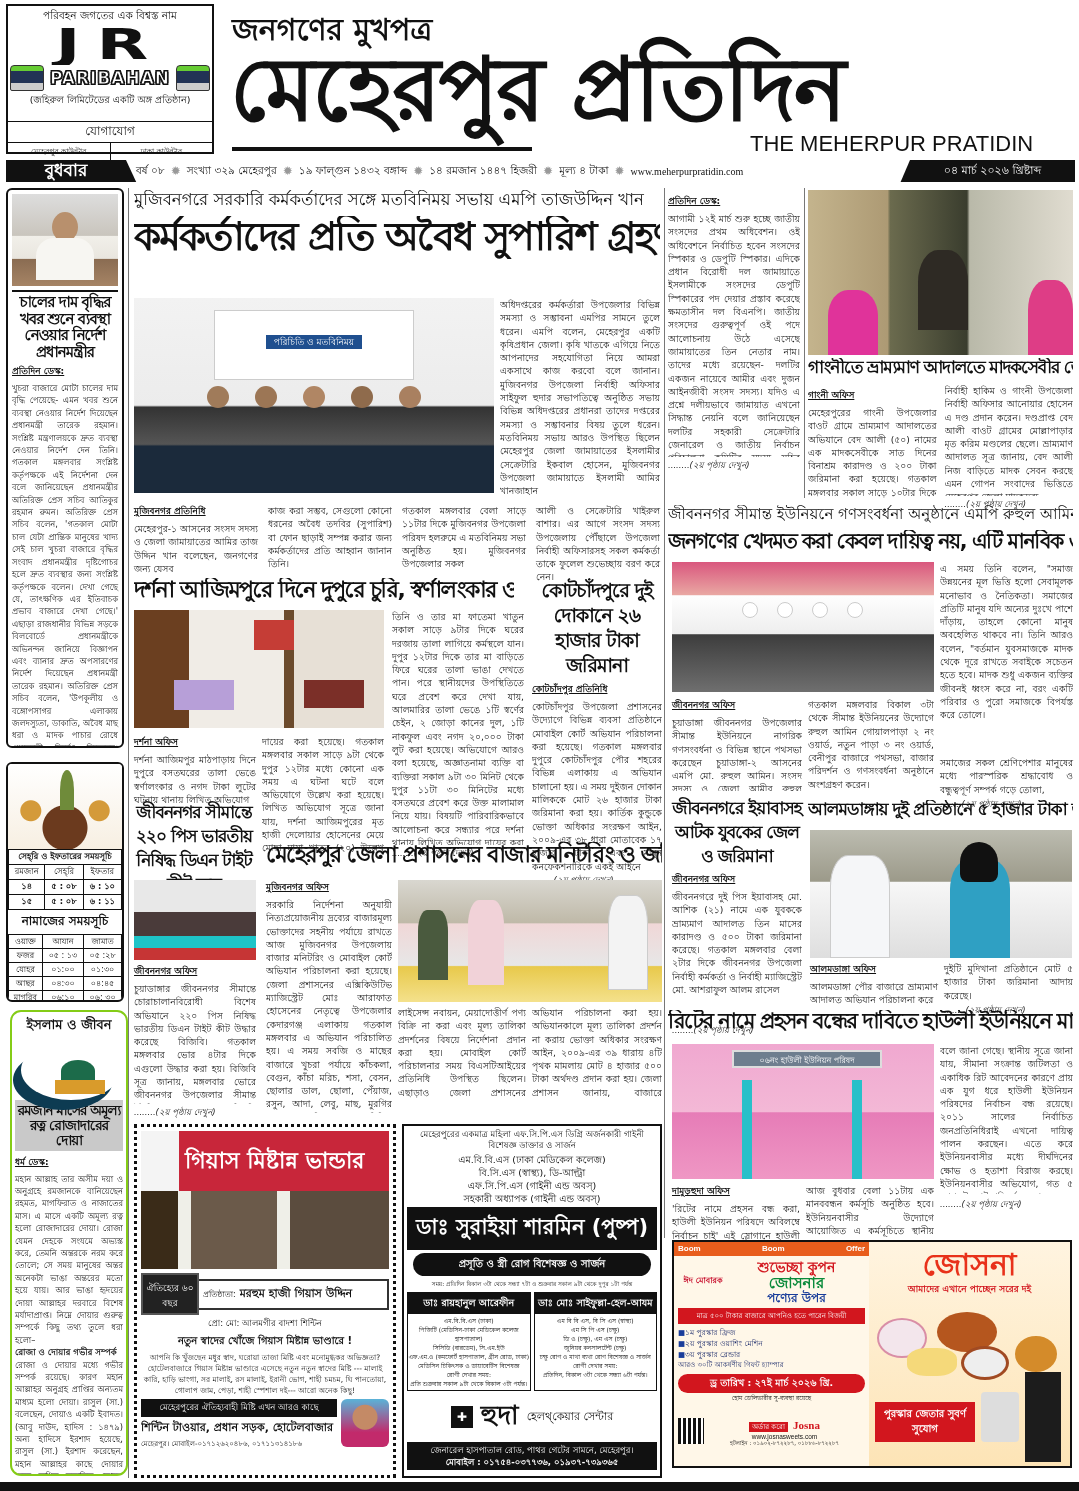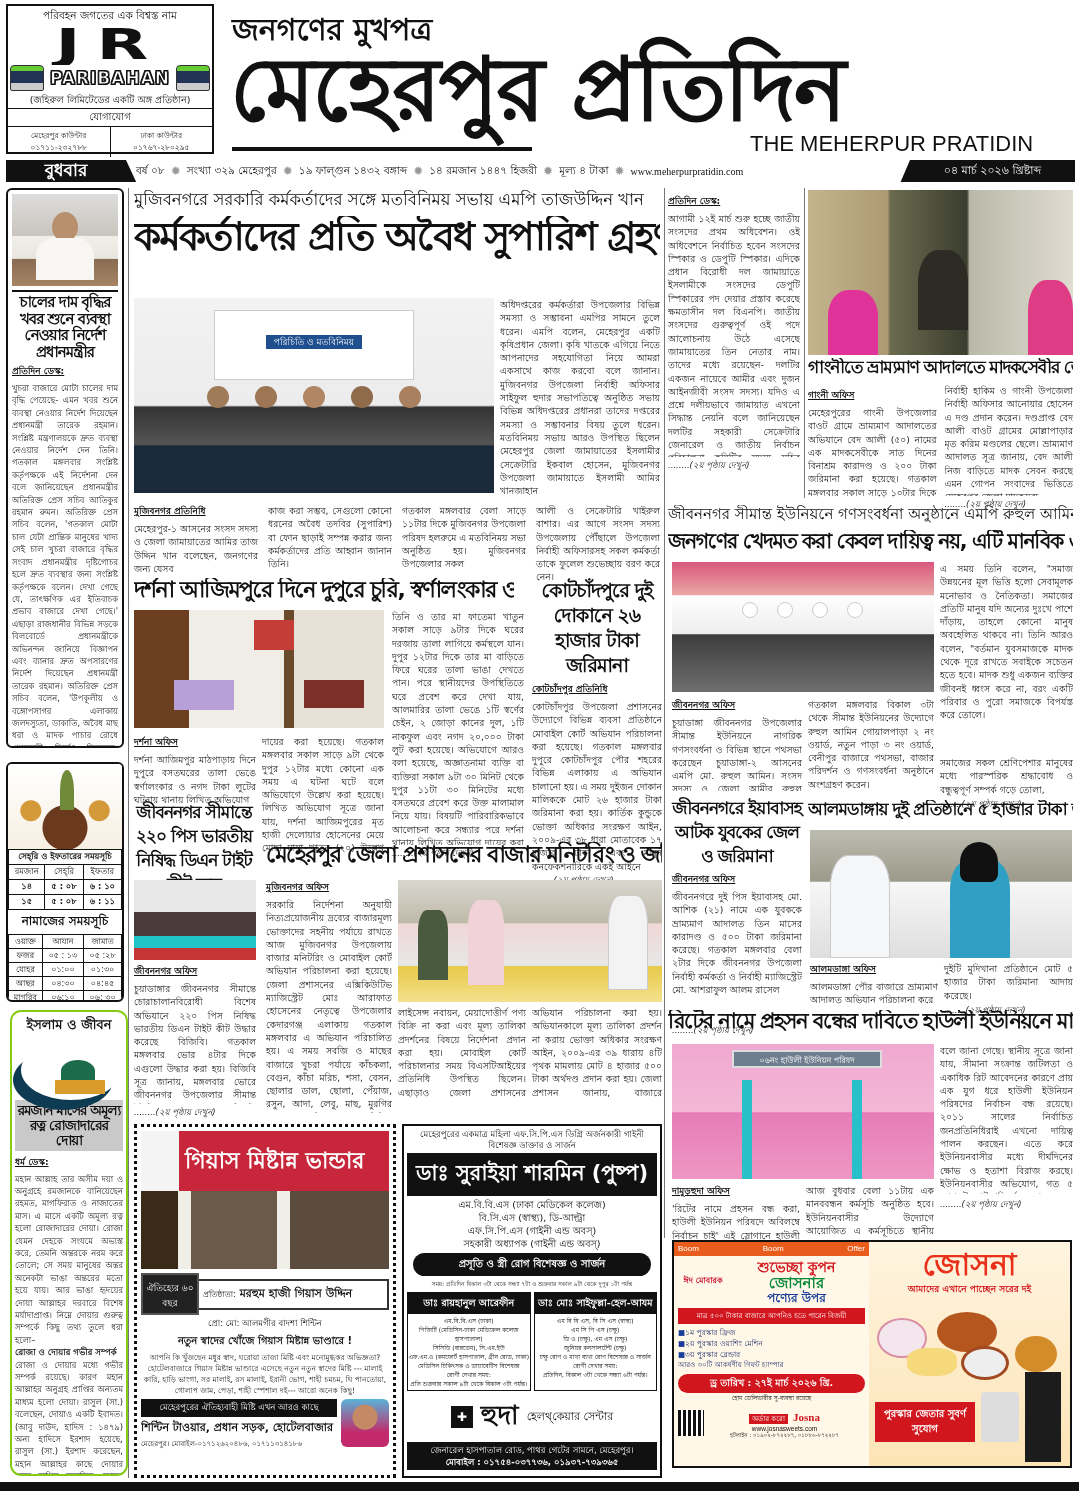--- a/index.html
+++ b/index.html
@@ -13,21 +13,21 @@
 .photo{overflow:hidden}
 table{border-collapse:collapse}
 
 #jr-box{left:6px;top:4px;width:208px;height:150px;border:2px solid #111;text-align:center}
 #jr-top{font-size:10.5px;margin-top:2px}
 #jr-logo{font-size:42px;font-weight:900;letter-spacing:10px;line-height:40px;font-family:"DejaVu Sans",sans-serif;transform:scaleX(1.6);display:inline-block}
 #jr-pari{display:flex;justify-content:space-between;align-items:center;padding:0 2px}
 .bus{width:34px;height:26px;background:linear-gradient(#6c3 0 20%,#235 20% 70%,#ccc 70%);border-radius:4px 4px 2px 2px;border:1px solid #333}
 #jr-paribahan{font-size:17px;font-weight:bold;color:#fff;-webkit-text-stroke:1px #111;text-shadow:1px 1px 0 #111,-1px -1px 0 #111,1px -1px 0 #111,-1px 1px 0 #111;letter-spacing:1px}
 #jr-sub{font-size:9.5px;margin-top:2px}
-#jr-contact{font-size:10px;border-top:1.5px solid #111;border-bottom:1.5px solid #111;margin-top:0}
+#jr-contact{font-size:12px;border-top:1.5px solid #111;border-bottom:1.5px solid #111;margin-top:13px}
 #jr-counters{display:flex;font-size:7.5px}
 #jr-counters>div{flex:1;padding:3px 0}
 #jr-counters>div:first-child{border-right:1.5px solid #111}
 #tagline{left:232px;top:6px;font-size:30px;font-weight:bold}
 #title{left:230px;top:40px;font-size:88px;font-weight:900;letter-spacing:-2px;line-height:100px;white-space:nowrap}
 #title-rule{left:232px;top:147px;width:300px;height:4px;background:#111}
 #title-en{left:750px;top:131px;font-size:22px;font-family:"Liberation Sans",sans-serif;color:#111}
 
 #datebar{left:6px;top:160px;width:1069px;height:22px;background:#111;display:flex;align-items:center}
 #day{width:120px;color:#fff;font-weight:bold;font-size:17px;text-align:center}
@@ -341,27 +341,27 @@
       <div style="background:#111;color:#fff;font-size:8.5px;text-align:center;padding:2px 0">মেহেরপুরের ঐতিহ্যবাহী মিষ্টি এখন আরও কাছে</div>
       <div style="font-size:11px;font-weight:bold;margin-top:2px;white-space:nowrap;overflow:hidden">শিন্টিন টাওয়ার, প্রধান সড়ক, হোটেলবাজার</div>
       <div style="font-size:7px;white-space:nowrap;overflow:hidden">মেহেরপুর। মোবাইল-০১৭১২৬২০৪৮৬, ০১৭১১৩১৪১৮৬</div>
     </div>
     <div style="width:48px;height:48px;border-radius:6px;background:radial-gradient(circle at 50% 38%,#c48a66 0 12px,transparent 13px),linear-gradient(#5ab3d8,#c22a6b 70%);margin-left:4px"></div>
   </div>
 </div>
 
 <div class="abs" style="left:402px;top:1124px;width:260px;height:354px;border:2px solid #111;padding:3px;overflow:hidden;text-align:center">
   <div style="font-size:8.5px;line-height:11px">মেহেরপুরের একমাত্র মহিলা এফ.সি.পি.এস ডিগ্রি অর্জনকারী গাইনী বিশেষজ্ঞ ডাক্তার ও সার্জন</div>
-  <div style="background:#111;color:#fff;font-size:21px;font-weight:bold;padding:4px 0;margin-top:2px;white-space:nowrap;overflow:hidden">ডাঃ সুরাইয়া শারমিন (পুষ্প)</div>
   <div style="font-size:9.5px;line-height:13px;margin-top:2px">
     <div>এম.বি.বি.এস (ঢাকা মেডিকেল কলেজ)</div>
     <div>বি.সি.এস (স্বাস্থ্য), ডি-আল্ট্রা</div>
     <div>এফ.সি.পি.এস (গাইনী এন্ড অবস্)</div>
     <div>সহকারী অধ্যাপক (গাইনী এন্ড অবস্)</div>
   </div>
+  <div style="background:#111;color:#fff;font-size:21px;font-weight:bold;padding:4px 0;margin-top:2px;white-space:nowrap;overflow:hidden">ডাঃ সুরাইয়া শারমিন (পুষ্প)</div>
   <div style="background:#111;color:#fff;border-radius:14px;font-size:10px;font-weight:bold;padding:3px 0;margin:3px 6px">প্রসূতি ও স্ত্রী রোগ বিশেষজ্ঞ ও সার্জন</div>
   <div style="font-size:5.8px">সময়: প্রতিদিন বিকাল ৩টা থেকে সন্ধ্যা ৭টা ও শুক্রবার সকাল ৯টা থেকে দুপুর ১টা পর্যন্ত</div>
   <div style="display:flex;gap:3px;margin-top:3px">
     <div style="flex:1;border:1px solid #111">
       <div style="background:#111;color:#fff;font-size:9.5px;font-weight:bold;padding:3px 0;white-space:nowrap;overflow:hidden">ডাঃ রায়হানুল আরেফীন</div>
       <div style="font-size:6px;line-height:9px;padding:2px 0">
         <div>এম.বি.বি.এস (ঢাকা)</div>
           <div>পিজিটি (মেডিসিন-ঢাকা মেডিকেল কলেজ হাসপাতাল)</div>
           <div>সিসিডি (বারডেম), সি.এম.ইউ</div>
           <div>এফ.এম.ও (কমফোর্ট হাসপাতাল, গ্রীন রোড, ঢাকা)</div>
@@ -389,21 +389,21 @@
     <span style="font-size:11px">হেলথ্‌কেয়ার সেন্টার</span>
   </div>
   <div style="background:#111;color:#fff;font-size:8.5px;line-height:12px;padding:2px 0;margin-top:3px">
     <div>জেনারেল হাসপাতাল রোড, পাথর গেটের সামনে, মেহেরপুর।</div>
     <div style="font-weight:bold">মোবাইল : ০১৭৫৪-০৩৭৭৩৬, ০১৯৩৭-৭৩৯৩৬৫</div>
   </div>
 </div>
 
 <div class="abs" style="left:672px;top:1240px;width:400px;height:228px;border:2px solid #111;display:flex;overflow:hidden">
   <div style="width:195px;background:linear-gradient(#e85d1c 0 14px,#fff7e8 14px);padding:0 4px;position:relative">
-    <div style="display:flex;justify-content:space-between;color:#fff;font-size:8px;font-weight:normal;height:14px;line-height:14px;font-family:'Liberation Sans',sans-serif">
+    <div style="display:flex;justify-content:space-between;color:#fff;font-size:8px;font-weight:bold;height:14px;line-height:14px;font-family:'Liberation Sans',sans-serif">
       <span>Boom</span>
         <span>Boom</span>
         <span>Offer</span>
     </div>
     <div style="display:flex;margin-top:4px">
       <div style="width:50px;font-size:8px;font-weight:bold;color:#c8102e;text-align:center;padding-top:14px">ঈদ মোবারক</div>
       <div style="flex:1;text-align:center;line-height:1.1">
         <div style="color:#d2161e;font-size:14px;font-weight:bold">শুভেচ্ছা কুপন</div>
         <div style="color:#0a8a3a;font-size:15px;font-weight:bold">জোসনার</div>
         <div style="color:#1a3d9a;font-size:12px;font-weight:bold">পণ্যের উপর</div>
@@ -411,21 +411,21 @@
     </div>
     <div style="background:#d2161e;color:#fff;font-size:7px;text-align:center;padding:2px 0;margin-top:3px">মাত্র ৫০০ টাকার বাজারে আপনিও হতে পারেন বিজয়ী</div>
     <div style="font-size:7.5px;line-height:11px;color:#1a2a6a;margin-top:3px">
       <div><span style="color:#1a3d9a">■</span><span>১ম পুরস্কার ফ্রিজ</span></div>
       <div><span style="color:#1a3d9a">■</span><span>২য় পুরস্কার ওয়াশিং মেশিন</span></div>
       <div><span style="color:#1a3d9a">■</span><span>৩য় পুরস্কার ব্লেন্ডার</span></div>
       <div style="font-size:7px">আরও ৩০টি আকর্ষণীয় গিফট হ্যাম্পার</div>
     </div>
     <div style="background:#d2161e;color:#fff;border-radius:10px;font-size:9.5px;font-weight:bold;text-align:center;padding:2px 0;margin-top:3px">ড্র তারিখ : ২৭ই মার্চ ২০২৬ খ্রি.</div>
     <div style="font-size:6px;text-align:center">হোম ডেলিভারীর সু-ব্যবস্থা রয়েছে</div>
-    <div style="display:flex;align-items:center;gap:0;margin-top:2px">
+    <div style="display:flex;align-items:center;gap:0;margin-top:10px">
       <div style="width:26px;height:26px;background:repeating-linear-gradient(90deg,#111 0 3px,#fff 3px 5px),#fff"></div>
       <div style="flex:1;text-align:center">
         <span style="background:#d2161e;color:#fff;font-size:7px;padding:1px 3px">অর্ডার করো</span>
         <span style="color:#d2161e;font-weight:bold;font-size:11px;font-family:'Liberation Serif',serif">Josna</span>
         <div style="font-size:6.5px;font-family:'Liberation Sans',sans-serif">www.josnasweets.com</div>
         <div style="font-size:5.5px">হটলাইন : ০১৯০২-৮৭২২৮৭, ০১৮৮৬-৮৭২২৮৭</div>
       </div>
     </div>
   </div>
   <div style="flex:1;background:linear-gradient(#fff4e0,#fde4b6);padding:6px;position:relative">

